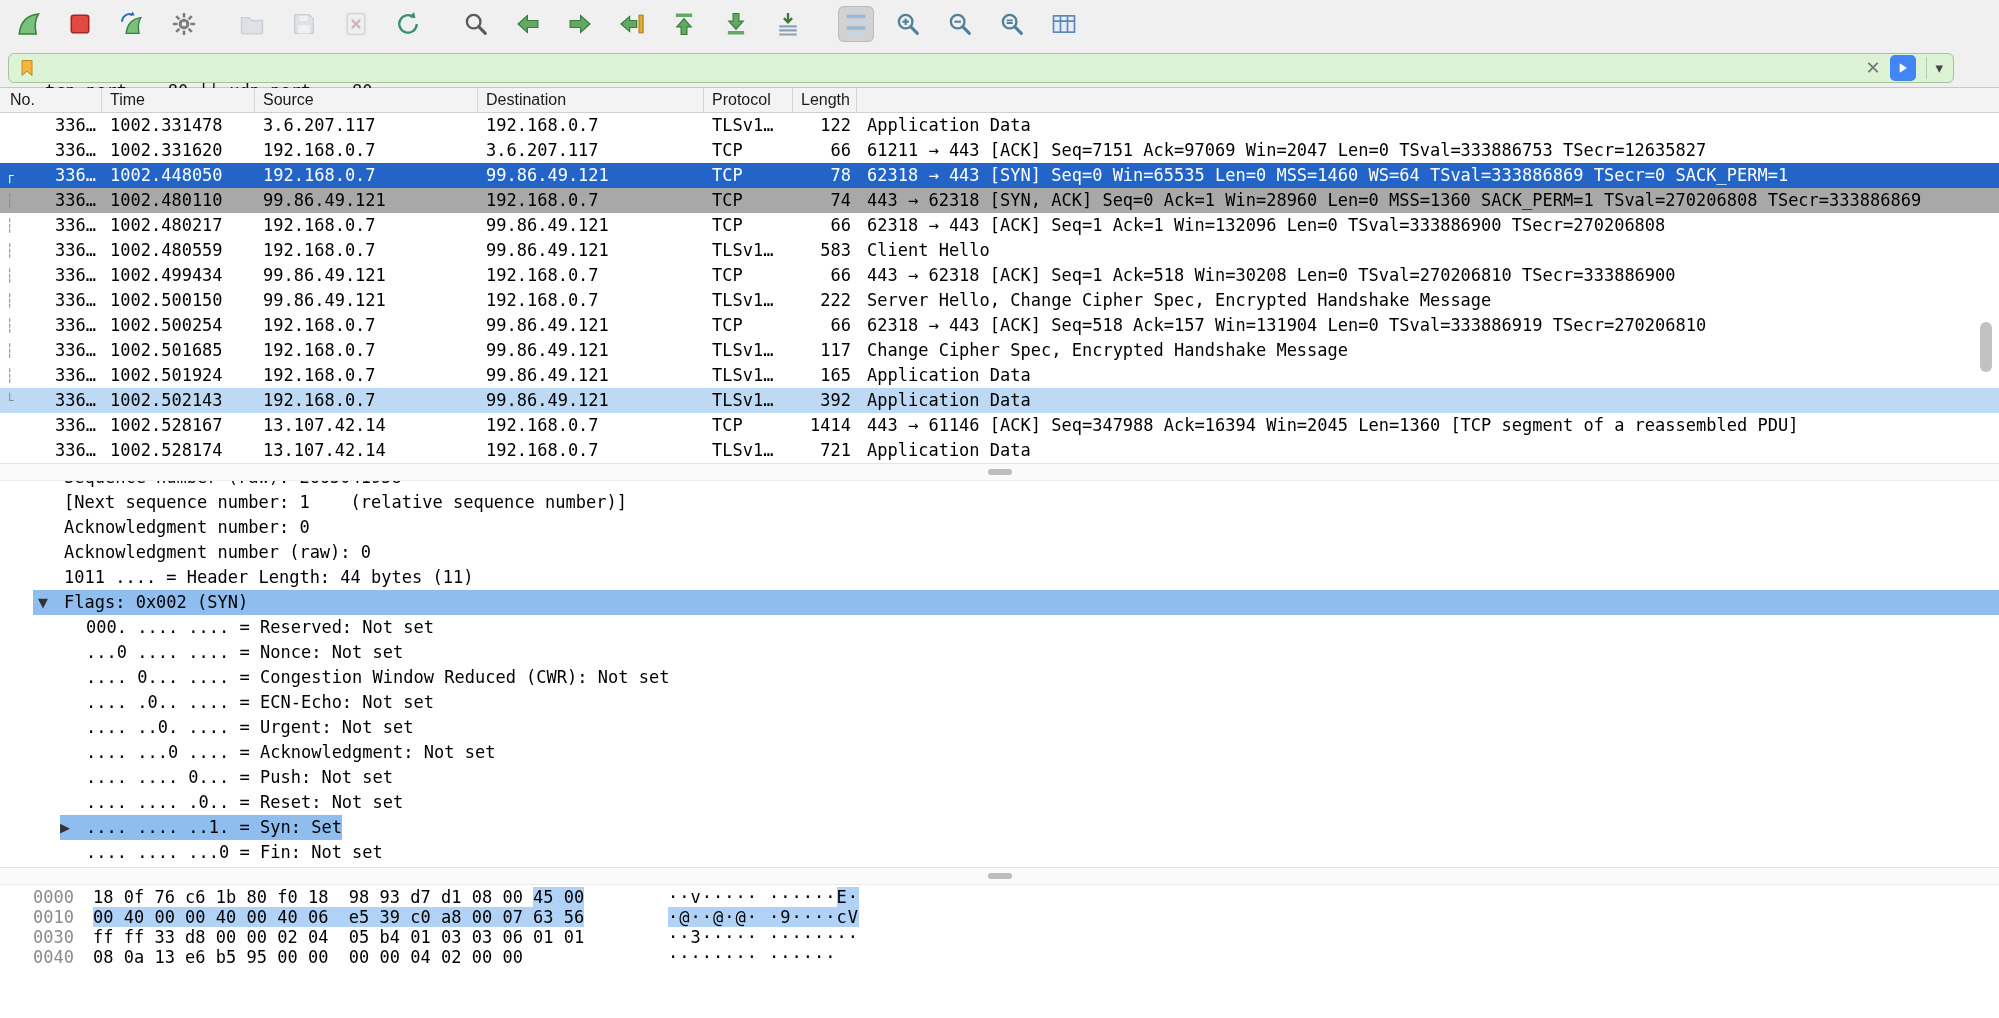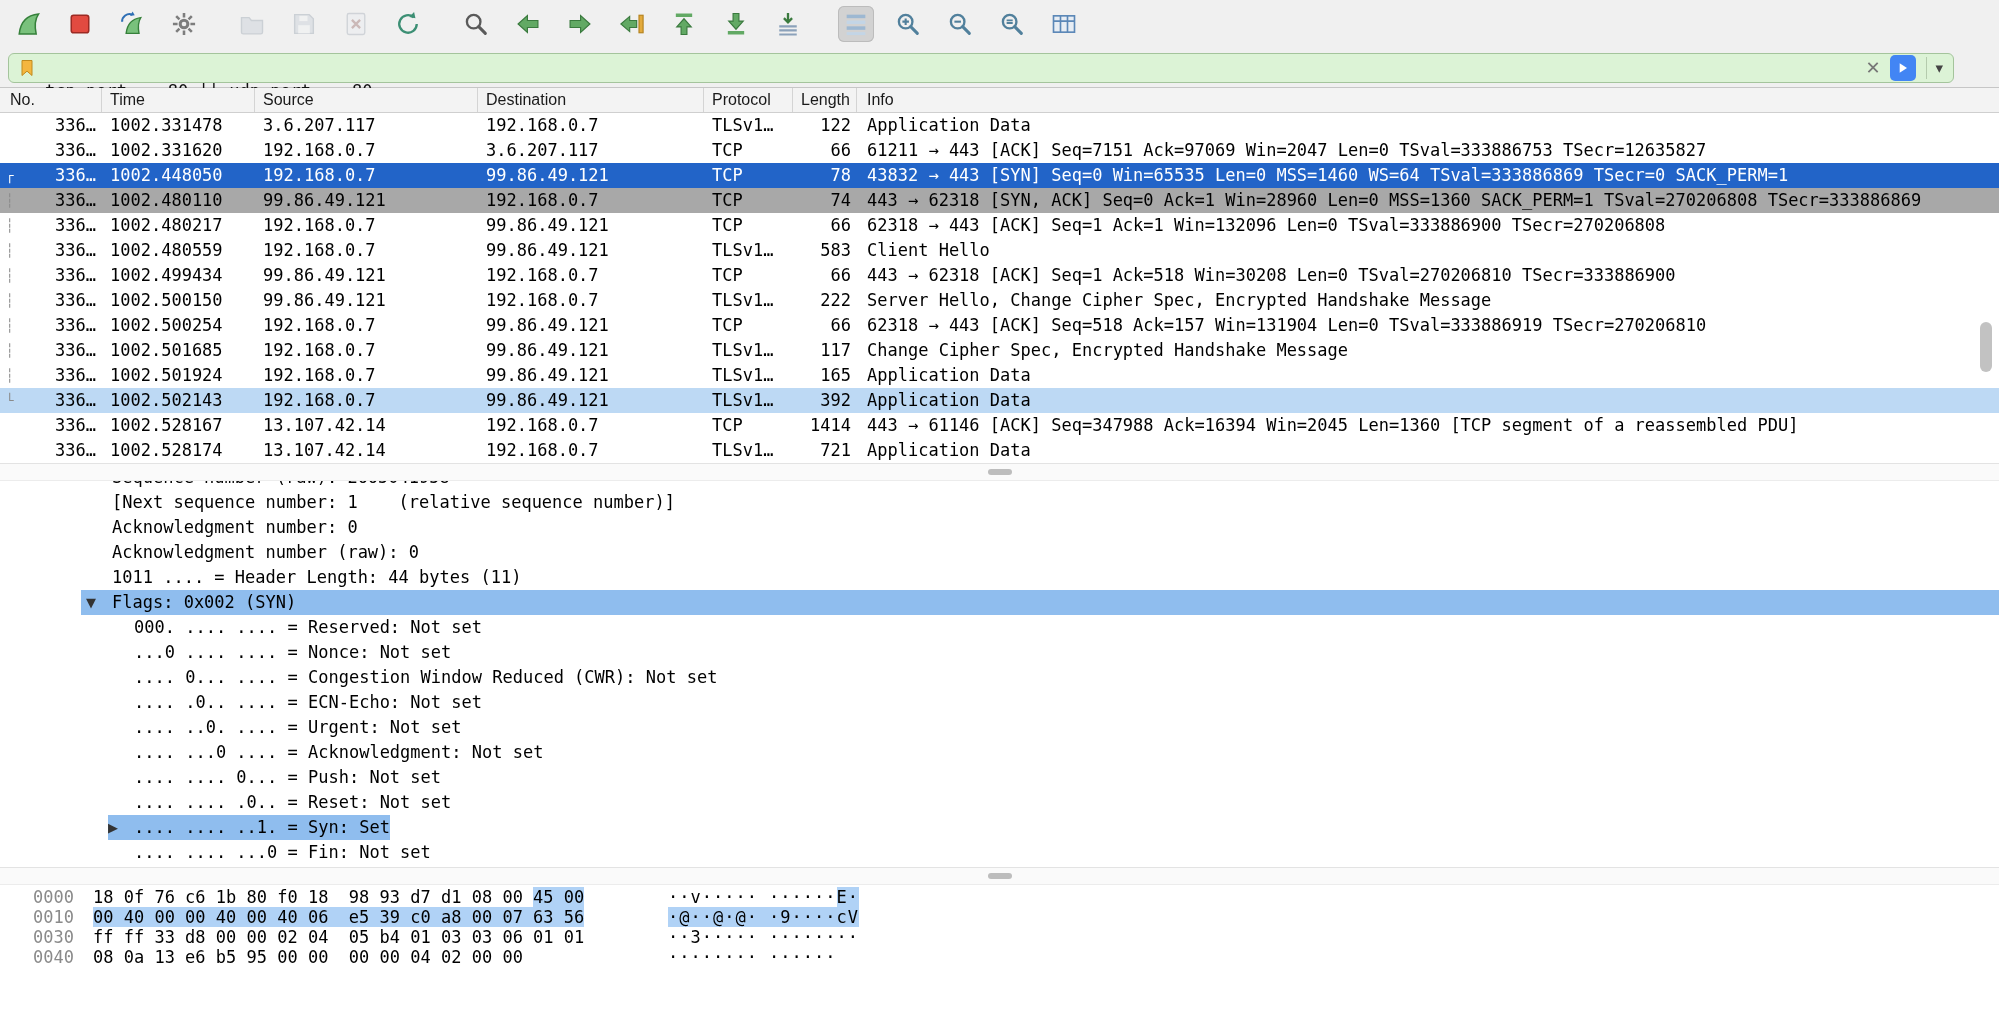--- a/index.html
+++ b/index.html
@@ -66,21 +66,21 @@
   
   .splitter { position:absolute; left:0; right:0; height:18px; background:#fafafa;
               border-top:1px solid #e3e3e3; border-bottom:1px solid #ececec; }
   .splitter .dot { position:absolute; left:50%; top:50%; transform:translate(-50%,-50%);
                    width:24px; height:6px; border-radius:3px; background:#bdbdbd; }
   #split1 { top:463px; }
   #split2 { top:867px; }
 
   
   .pdetails { position:absolute; top:481px; left:0; right:0; height:386px; overflow:hidden; background:#fff; }
-  .pdetails-inner { margin-top:-16px;margin-left:48px; }
+  .pdetails-inner { margin-top:-16px; }
   .dline { display:flex; height:25px; line-height:25px; }
   .dline.lvl1 { padding-left:38px; }
   .dline.lvl2 { padding-left:60px; }
   .expander { width:26px; flex:none; font-size:13px; color:#333; font-family:"DejaVu Sans", sans-serif; }
   .dtext { white-space:pre; }
   .dline.hl-full { background:linear-gradient(to right, #fff 33px, var(--detail-highlight) 33px); }
   .dline.hl-partial .expander, .dline.hl-partial .dtext { background:var(--detail-highlight); }
 
   
   .phex { position:absolute; top:885px; left:0; right:0; height:133px; background:#fff;
@@ -291,21 +291,20 @@
     </div>
   </div>
 
   <div class="plist-header">
       <div class="hcell h-no">No.</div>
       <div class="hcell h-time">Time</div>
       <div class="hcell h-src">Source</div>
       <div class="hcell h-dst">Destination</div>
       <div class="hcell h-proto">Protocol</div>
       <div class="hcell h-len">Length</div>
-      <div class="hcell h-info">Info</div>
     </div>
 
   <div class="plist-body">
       <div class="prow normal">
         <span class="pcell gutter"></span>
         <span class="pcell c-no">336…</span>
         <span class="pcell c-time">1002.331478</span>
         <span class="pcell c-src">3.6.207.117</span>
         <span class="pcell c-dst">192.168.0.7</span>
         <span class="pcell c-proto">TLSv1…</span>
@@ -323,21 +322,21 @@
         <span class="pcell c-info">61211 → 443 [ACK] Seq=7151 Ack=97069 Win=2047 Len=0 TSval=333886753 TSecr=12635827</span>
       </div>
       <div class="prow selected">
         <span class="pcell gutter">┌</span>
         <span class="pcell c-no">336…</span>
         <span class="pcell c-time">1002.448050</span>
         <span class="pcell c-src">192.168.0.7</span>
         <span class="pcell c-dst">99.86.49.121</span>
         <span class="pcell c-proto">TCP</span>
         <span class="pcell c-len">78</span>
-        <span class="pcell c-info">43832 → 443 [SYN] Seq=0 Win=65535 Len=0 MSS=1460 WS=64 TSval=333886869 TSecr=0 SACK_PERM=1</span>
+        <span class="pcell c-info">62318 → 443 [SYN] Seq=0 Win=65535 Len=0 MSS=1460 WS=64 TSval=333886869 TSecr=0 SACK_PERM=1</span>
       </div>
       <div class="prow secondary">
         <span class="pcell gutter">┆</span>
         <span class="pcell c-no">336…</span>
         <span class="pcell c-time">1002.480110</span>
         <span class="pcell c-src">99.86.49.121</span>
         <span class="pcell c-dst">192.168.0.7</span>
         <span class="pcell c-proto">TCP</span>
         <span class="pcell c-len">74</span>
         <span class="pcell c-info">443 → 62318 [SYN, ACK] Seq=0 Ack=1 Win=28960 Len=0 MSS=1360 SACK_PERM=1 TSval=270206808 TSecr=333886869</span>

